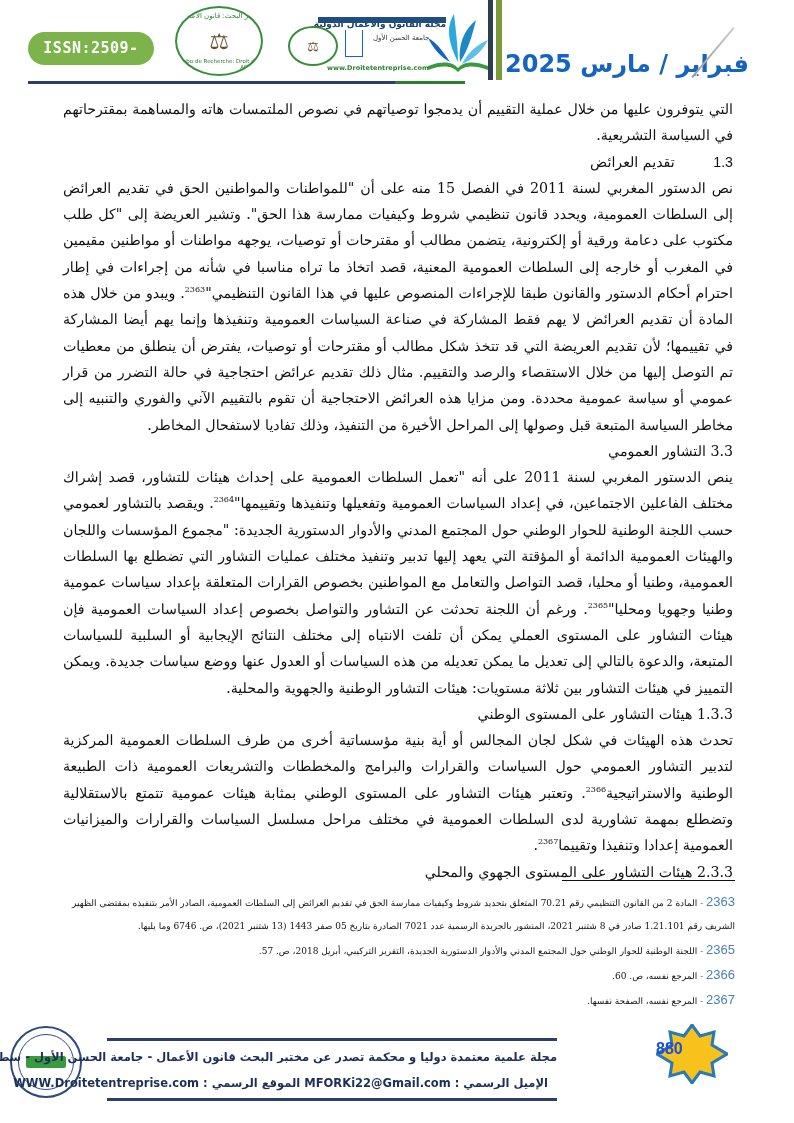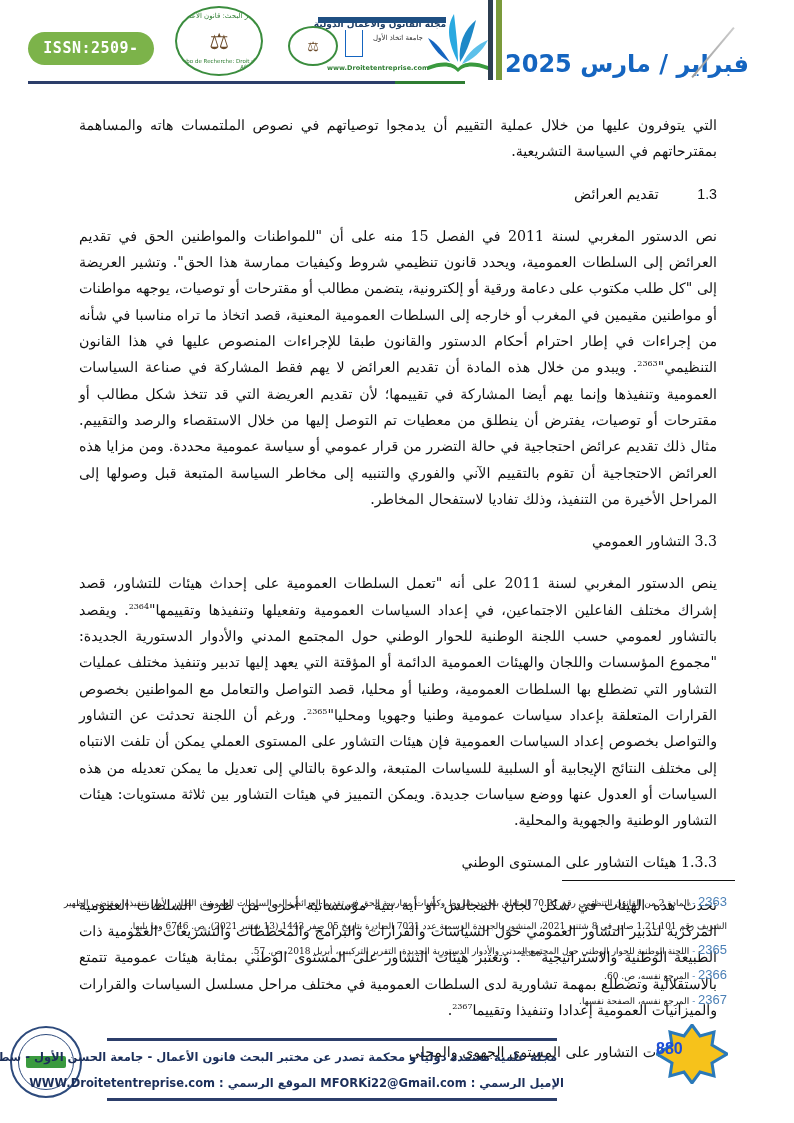--- a/index.html
+++ b/index.html
@@ -23,39 +23,39 @@
   .vbar1{position:absolute;left:488px;top:0;width:5px;height:80px;background:#2c3e50;}
   .vbar2{position:absolute;left:496px;top:0;width:6px;height:80px;background:#7a9a3a;}
   .issue{position:absolute;left:515px;top:6px;font-size:21px;font-weight:bold;color:#3a9a3f;direction:rtl;white-space:nowrap;}
   .issue .num{color:#e53935;}
   .date{position:absolute;left:505px;top:50px;font-size:24px;font-weight:bold;color:#1565c0;direction:rtl;white-space:nowrap;}
   .diag{position:absolute;left:712px;top:20px;width:2px;height:65px;background:linear-gradient(#ccc,#999);transform:rotate(40deg);}
   .hrule{position:absolute;left:28px;top:81px;width:370px;height:3px;background:#2c3e6a;}
   .hrule2{position:absolute;left:395px;top:81px;width:70px;height:3px;background:#2e7d32;}
   
   .body{position:absolute;left:63px;top:96px;width:670px;direction:rtl;text-align:justify;font-family:"DejaVu Serif","Liberation Serif",serif;font-size:14.2px;line-height:26.3px;}
-  .body p{margin:16px;}
+  .body p{margin:0;}
   .heading{margin:0;}
   .heading .num{display:inline-block;margin-left:34px;font-family:"Liberation Sans",sans-serif;}
   sup{font-size:8px;line-height:0;vertical-align:super;}
   
   .fn-rule{position:absolute;left:562px;top:880px;width:173px;height:1px;background:#111;}
   .footnotes{position:absolute;left:63px;top:890px;width:672px;direction:rtl;font-family:"DejaVu Serif","Liberation Serif",serif;font-size:9px;line-height:23px;color:#111;}
-  .fn{margin:0 8px 0 0;}
+  .fn{margin:0 0 0 0;}
   .fn .fn-num{font-family:"Liberation Sans",sans-serif;font-size:13px;color:#4a7fb5;}
   .fn .dash{color:#4a7fb5;}
   
   .footer-seal{position:absolute;left:10px;top:1026px;width:68px;height:68px;border-radius:50%;border:2px solid #2d4a7c;background:#fff;}
   .footer-seal .inner{position:absolute;left:6px;top:6px;right:6px;bottom:6px;border-radius:50%;border:1px solid #2d4a7c;}
   .footer-seal .mid{position:absolute;left:14px;top:28px;width:40px;height:12px;background:#3a9a3f;border-radius:2px;}
   .frule{position:absolute;left:107px;width:450px;height:3px;background:#2c3e6a;}
   .f1{top:1038px;}
   .f2{top:1098px;}
   .footer-line1{position:absolute;left:107px;top:1050px;width:450px;direction:rtl;text-align:right;font-size:11.5px;font-weight:bold;color:#1c2f5a;white-space:nowrap;}
-  .footer-line2{position:absolute;left:114px;top:1076px;width:450px;direction:rtl;text-align:right;font-size:11.5px;font-weight:bold;color:#1c2f5a;white-space:nowrap;}
+  .footer-line2{position:absolute;left:98px;top:1076px;width:450px;direction:rtl;text-align:right;font-size:11.5px;font-weight:bold;color:#1c2f5a;white-space:nowrap;}
   .star{position:absolute;left:656px;top:1024px;width:72px;height:60px;}
   .star-num{position:absolute;left:656px;top:1040px;width:72px;text-align:left;font-family:"Liberation Sans",sans-serif;font-weight:bold;font-size:16px;color:#1d4ed8;}
 </style>
 </head>
 <body>
 
 <div class="header">
   <div class="issn">ISSN:2509-0291</div>
 
   <div class="seal big">
@@ -64,21 +64,21 @@
     <div class="ring-text" style="bottom:4px;font-size:5.5px;">Labo de Recherche: Droit des Affaires</div>
   </div>
 
   <div class="journal-logo">
     <div class="jl-title">مجلة القانون والأعمال الدولية</div>
     <div class="jl-band"></div>
     <div class="seal small">
       <div class="scales">⚖</div>
     </div>
     <div class="jl-uni"></div>
-    <div class="jl-uni2">جامعة اتخاذ الأول</div>
+    <div class="jl-uni2">جامعة الحسن الأول</div>
     <div class="jl-url">www.Droitetentreprise.com</div>
     <svg class="book" viewBox="0 0 60 62">
       <path d="M30 50 C20 30 18 15 26 2 C28 20 30 35 30 50Z" fill="#29a9e0"></path>
       <path d="M32 50 C30 32 36 18 48 8 C44 24 40 38 32 50Z" fill="#1e88c7"></path>
       <path d="M34 52 C40 40 50 32 60 28 C54 40 44 48 34 52Z" fill="#5cc0ea"></path>
       <path d="M22 50 C14 38 8 30 0 26 C6 38 14 46 22 50Z" fill="#1565c0"></path>
       <path d="M0 54 C15 48 25 50 30 56 C35 50 45 48 60 54 L60 58 C45 52 35 54 30 60 C25 54 15 52 0 58Z" fill="#3a9a3f"></path>
     </svg>
   </div>
 

